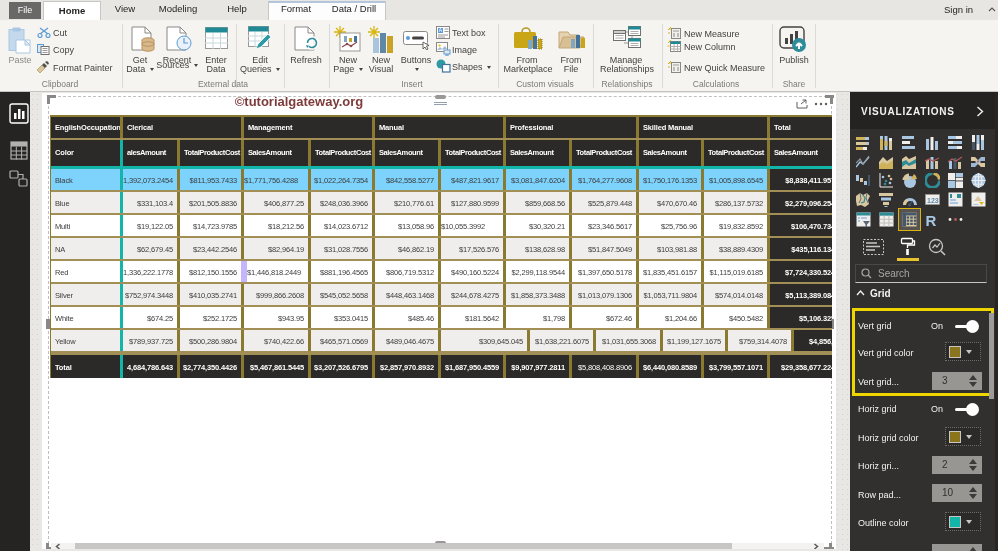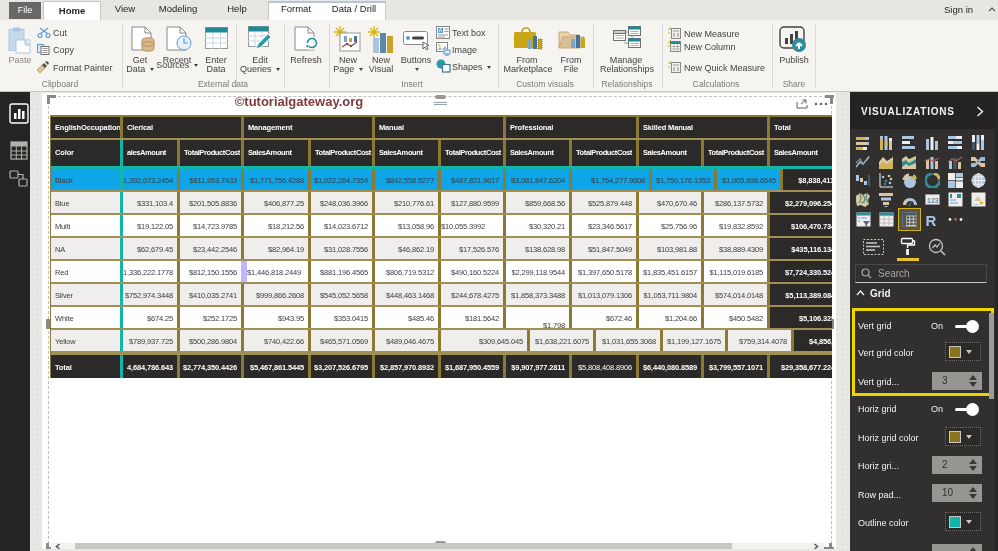--- a/index.html
+++ b/index.html
@@ -290,30 +290,30 @@
       <div style="width:67px;border-left:3px solid #8a7930;color:#fff;font-weight:bold;letter-spacing:-0.4px;padding:8px 0 0 4px;white-space:nowrap;overflow:hidden">SalesAmount</div>
       <div style="width:64px;border-left:3px solid #8a7930;color:#fff;font-weight:bold;letter-spacing:-0.4px;padding:8px 0 0 4px;white-space:nowrap;overflow:hidden">TotalProductCost</div>
       <div style="width:66px;border-left:3px solid #8a7930;color:#fff;font-weight:bold;letter-spacing:-0.4px;padding:8px 0 0 4px;white-space:nowrap;overflow:hidden">SalesAmount</div>
       <div style="width:65px;border-left:3px solid #8a7930;color:#fff;font-weight:bold;letter-spacing:-0.4px;padding:8px 0 0 4px;white-space:nowrap;overflow:hidden">TotalProductCost</div>
       <div style="width:66px;border-left:3px solid #8a7930;color:#fff;font-weight:bold;letter-spacing:-0.4px;padding:8px 0 0 4px;white-space:nowrap;overflow:hidden">SalesAmount</div>
       <div style="width:67px;border-left:3px solid #8a7930;color:#fff;font-weight:bold;letter-spacing:-0.4px;padding:8px 0 0 4px;white-space:nowrap;overflow:hidden">TotalProductCost</div>
       <div style="width:65px;border-left:3px solid #8a7930;color:#fff;font-weight:bold;letter-spacing:-0.4px;padding:8px 0 0 4px;white-space:nowrap;overflow:hidden">SalesAmount</div>
       <div style="width:66px;border-left:3px solid #8a7930;color:#fff;font-weight:bold;letter-spacing:-0.4px;padding:8px 0 0 4px;white-space:nowrap;overflow:hidden">TotalProductCost</div>
       <div style="width:76px;border-left:3px solid #8a7930;color:#fff;font-weight:bold;letter-spacing:-0.4px;padding:8px 0 0 4px;white-space:nowrap;overflow:hidden">SalesAmount</div>
     </div>
-    <div style="display:flex;width:900px;height:23px;background:#0ea5e9;border-bottom:2px solid #a18f55">
+    <div style="display:flex;width:900px;height:23px;background:#7dd3fc;border-bottom:2px solid #a18f55">
       <div style="width:72px;border-right:3px solid #12b5a8;color:#3c3c3c;padding:7px 0 0 4px">Black</div>
       <div style="width:54px;color:#3c3c3c;padding:7px 4px 0 0;text-align:right;white-space:nowrap;overflow:hidden">1,392,073.2454</div>
       <div style="width:64px;border-left:3px solid #8a7930;color:#3c3c3c;padding:7px 4px 0 0;text-align:right;white-space:nowrap;overflow:hidden">$811,953.7433</div>
-      <div style="width:67px;border-left:3px solid #8a7930;color:#3c3c3c;padding:7px 4px 0 0;text-align:right;white-space:nowrap;overflow:hidden">$1,771,756.4288</div>
+      <div style="width:67px;border-left:3px solid #8a7930;color:#3c3c3c;padding:7px 4px 0 0;text-align:left;white-space:nowrap;overflow:hidden">$1,771,756.4288</div>
       <div style="width:64px;border-left:3px solid #8a7930;color:#3c3c3c;padding:7px 4px 0 0;text-align:right;white-space:nowrap;overflow:hidden">$1,022,264.7354</div>
       <div style="width:66px;border-left:3px solid #8a7930;color:#3c3c3c;padding:7px 4px 0 0;text-align:right;white-space:nowrap;overflow:hidden">$842,558.5277</div>
       <div style="width:65px;border-left:3px solid #8a7930;color:#3c3c3c;padding:7px 4px 0 0;text-align:right;white-space:nowrap;overflow:hidden">$487,821.9617</div>
       <div style="width:66px;border-left:3px solid #8a7930;color:#3c3c3c;padding:7px 4px 0 0;text-align:right;white-space:nowrap;overflow:hidden">$3,081,847.6204</div>
-      <div style="width:80px;border-left:3px solid #8a7930;color:#3c3c3c;padding:7px 4px 0 0;text-align:right;white-space:nowrap;overflow:hidden">$1,764,277.9608</div>
+      <div style="width:67px;border-left:3px solid #8a7930;color:#3c3c3c;padding:7px 4px 0 0;text-align:right;white-space:nowrap;overflow:hidden">$1,764,277.9608</div>
       <div style="width:65px;border-left:3px solid #8a7930;color:#3c3c3c;padding:7px 4px 0 0;text-align:right;white-space:nowrap;overflow:hidden">$1,750,176.1353</div>
       <div style="width:66px;border-left:3px solid #8a7930;color:#3c3c3c;padding:7px 4px 0 0;text-align:right;white-space:nowrap;overflow:hidden">$1,005,898.6545</div>
       <div style="width:76px;border-left:3px solid #8a7930;background:#2b2a28;font-weight:bold;color:#fff;padding:7px 4px 0 0;text-align:right;white-space:nowrap;overflow:hidden">$8,838,411.9573</div>
     </div>
     <div style="display:flex;width:900px;height:23px;background:#efeeec;border-bottom:2px solid #a18f55">
       <div style="width:72px;border-right:3px solid #12b5a8;color:#3c3c3c;padding:7px 0 0 4px">Blue</div>
       <div style="width:54px;color:#3c3c3c;padding:7px 4px 0 0;text-align:right;white-space:nowrap;overflow:hidden">$331,103.4</div>
       <div style="width:64px;border-left:3px solid #8a7930;color:#3c3c3c;padding:7px 4px 0 0;text-align:right;white-space:nowrap;overflow:hidden">$201,505.8836</div>
       <div style="width:67px;border-left:3px solid #8a7930;color:#3c3c3c;padding:7px 4px 0 0;text-align:right;white-space:nowrap;overflow:hidden">$406,877.25</div>
       <div style="width:64px;border-left:3px solid #8a7930;color:#3c3c3c;padding:7px 4px 0 0;text-align:right;white-space:nowrap;overflow:hidden">$248,036.3966</div>
@@ -382,21 +382,21 @@
       <div style="width:76px;border-left:3px solid #8a7930;background:#2b2a28;font-weight:bold;color:#fff;padding:7px 4px 0 0;text-align:right;white-space:nowrap;overflow:hidden">$5,113,389.0845</div>
     </div>
     <div style="display:flex;width:900px;height:23px;background:#fff;border-bottom:2px solid #a18f55">
       <div style="width:72px;border-right:3px solid #12b5a8;color:#3c3c3c;padding:7px 0 0 4px">White</div>
       <div style="width:54px;color:#3c3c3c;padding:7px 4px 0 0;text-align:right;white-space:nowrap;overflow:hidden">$674.25</div>
       <div style="width:64px;border-left:3px solid #8a7930;color:#3c3c3c;padding:7px 4px 0 0;text-align:right;white-space:nowrap;overflow:hidden">$252.1725</div>
       <div style="width:67px;border-left:3px solid #8a7930;color:#3c3c3c;padding:7px 4px 0 0;text-align:right;white-space:nowrap;overflow:hidden">$943.95</div>
       <div style="width:64px;border-left:3px solid #8a7930;color:#3c3c3c;padding:7px 4px 0 0;text-align:right;white-space:nowrap;overflow:hidden">$353.0415</div>
       <div style="width:66px;border-left:3px solid #8a7930;color:#3c3c3c;padding:7px 4px 0 0;text-align:right;white-space:nowrap;overflow:hidden">$485.46</div>
       <div style="width:65px;border-left:3px solid #8a7930;color:#3c3c3c;padding:7px 4px 0 0;text-align:right;white-space:nowrap;overflow:hidden">$181.5642</div>
-      <div style="width:66px;border-left:3px solid #8a7930;color:#3c3c3c;padding:14px 4px 0 0;text-align:right;white-space:nowrap;overflow:hidden">$1,798</div>
+      <div style="width:66px;border-left:3px solid #8a7930;color:#3c3c3c;padding:7px 4px 0 0;text-align:right;white-space:nowrap;overflow:hidden">$1,798</div>
       <div style="width:67px;border-left:3px solid #8a7930;color:#3c3c3c;padding:7px 4px 0 0;text-align:right;white-space:nowrap;overflow:hidden">$672.46</div>
       <div style="width:65px;border-left:3px solid #8a7930;color:#3c3c3c;padding:7px 4px 0 0;text-align:right;white-space:nowrap;overflow:hidden">$1,204.66</div>
       <div style="width:66px;border-left:3px solid #8a7930;color:#3c3c3c;padding:7px 4px 0 0;text-align:right;white-space:nowrap;overflow:hidden">$450.5482</div>
       <div style="width:76px;border-left:3px solid #8a7930;background:#2b2a28;font-weight:bold;color:#fff;padding:7px 4px 0 0;text-align:right;white-space:nowrap;overflow:hidden">$5,106.3254</div>
     </div>
     <div style="display:flex;width:900px;height:23px;background:#efeeec;border-bottom:2px solid #a18f55">
       <div style="width:72px;border-right:3px solid #12b5a8;color:#3c3c3c;padding:7px 0 0 4px">Yellow</div>
       <div style="width:54px;color:#3c3c3c;padding:7px 4px 0 0;text-align:right;white-space:nowrap;overflow:hidden">$789,937.725</div>
       <div style="width:64px;border-left:3px solid #8a7930;color:#3c3c3c;padding:7px 4px 0 0;text-align:right;white-space:nowrap;overflow:hidden">$500,286.9804</div>
       <div style="width:67px;border-left:3px solid #8a7930;color:#3c3c3c;padding:7px 4px 0 0;text-align:right;white-space:nowrap;overflow:hidden">$740,422.66</div>

